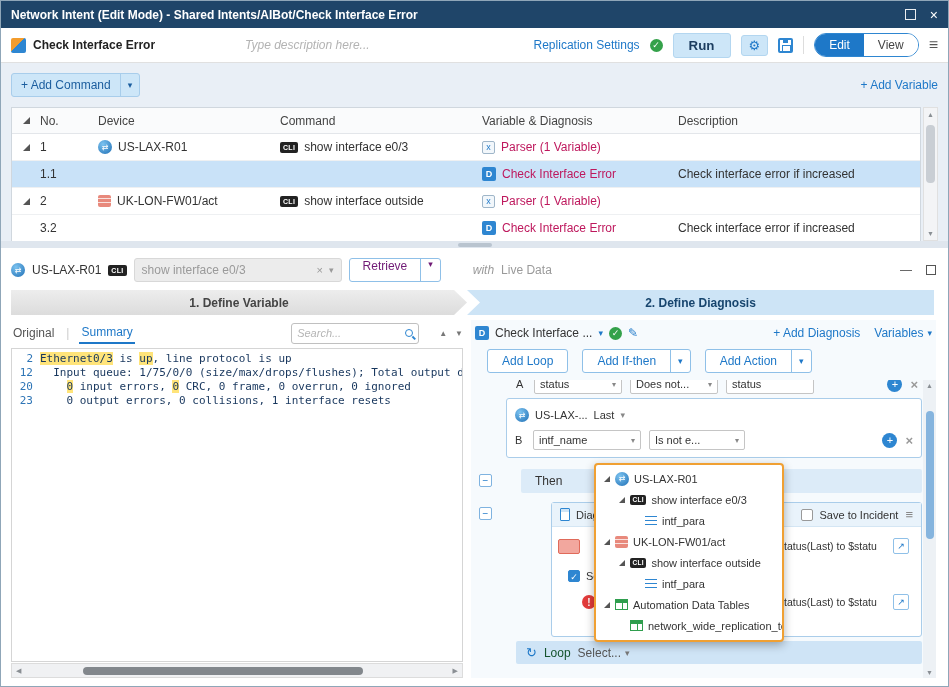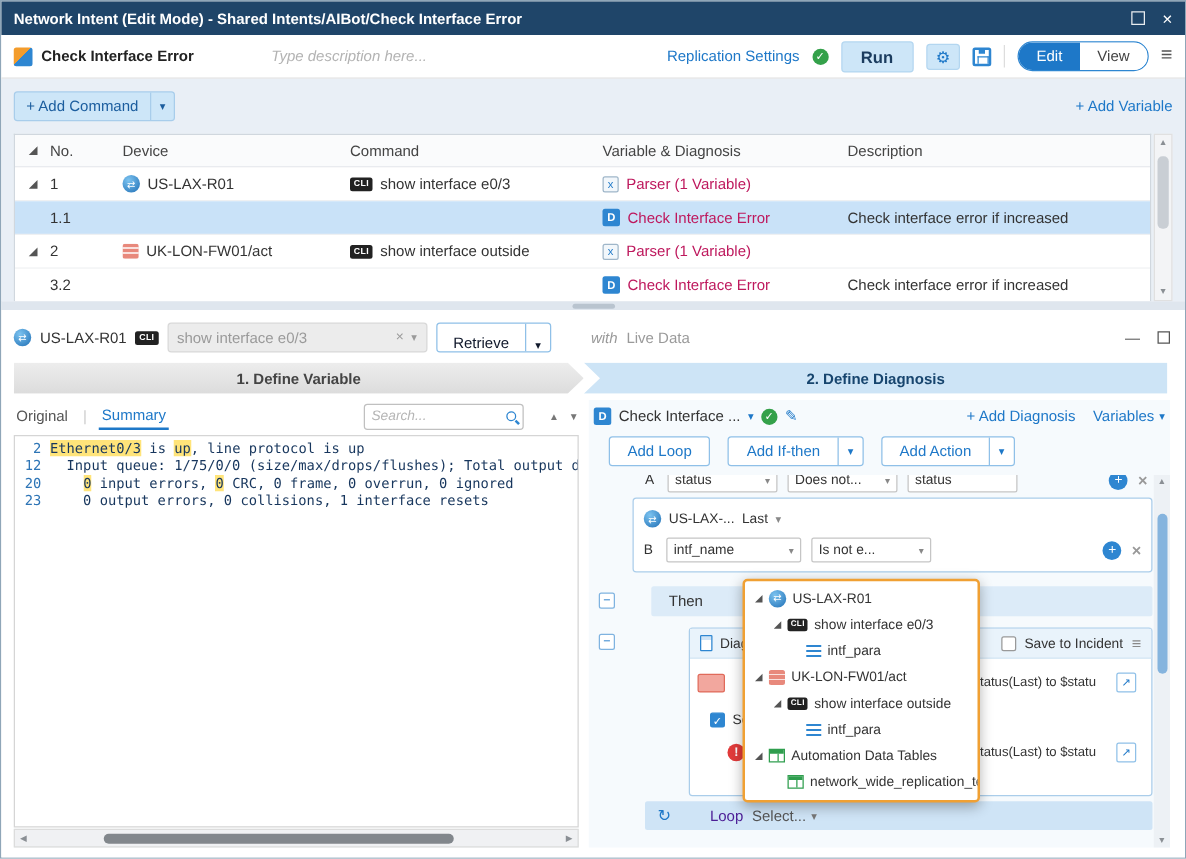--- a/index.html
+++ b/index.html
@@ -10,21 +10,21 @@
   .titlebar { position:absolute; top:0; left:0; right:0; height:27px; background:#1f4569; color:#fff; display:flex; align-items:center; padding:0 10px; }
   .titlebar .title { font-weight:bold; font-size:12px; }
   .tb-icons { margin-left:auto; display:flex; align-items:center; gap:14px; }
   .maxi { width:11px; height:11px; border:1px solid #fff; opacity:.9; }
   .tb-close { font-size:14px; line-height:1; cursor:default; }
 
   
   .toolbar { position:absolute; top:27px; left:0; right:0; height:35px; background:#fff; border-bottom:1px solid #e0e0e0; display:flex; align-items:center; padding:0 10px; }
   .intent-ic { width:15px; height:15px; border-radius:2px; background:linear-gradient(135deg,#f39c2c 46%,#2e86d1 46%); margin-right:7px; flex:0 0 auto; }
   .intent-name { font-weight:bold; color:#222; }
-  .desc-input { margin-left:62px; border:none; outline:none; width:200px; font-size:12px; font-family:"Liberation Sans",sans-serif; }
+  .desc-input { margin-left:90px; border:none; outline:none; width:200px; font-size:12px; font-family:"Liberation Sans",sans-serif; }
   .desc-input::placeholder { font-style:italic; color:#b3b3b3; }
   .tb-right { margin-left:auto; display:flex; align-items:center; gap:10px; }
   .rep-link { color:#1e78c8; }
   .check-green { width:13px; height:13px; border-radius:50%; background:#34a14a; color:#fff; font-size:9px; display:inline-flex; align-items:center; justify-content:center; }
   .btn-run { background:#cde6f8; border:1px solid #b3d6f0; border-radius:3px; padding:4px 15px; font-weight:bold; color:#1b3c5f; }
   .btn-gear { background:#cde6f8; border:1px solid #b3d6f0; border-radius:3px; padding:3px 7px; color:#1e78c8; font-size:13px; line-height:1; }
   .floppy { width:15px; height:15px; border:2px solid #2e86d1; border-radius:2px; position:relative; }
   .floppy:before { content:""; position:absolute; top:-1px; left:3px; width:5px; height:4px; background:#2e86d1; }
   .floppy:after { content:""; position:absolute; bottom:0; left:2px; width:7px; height:5px; border:1px solid #2e86d1; border-bottom:none; }
   .vdiv { width:1px; height:18px; background:#ddd; }
@@ -67,21 +67,21 @@
   
   .splitter { position:absolute; top:240px; left:0; right:0; height:7px; background:#dfe6ee; display:flex; align-items:center; justify-content:center; }
   .grip { width:34px; height:4px; background:#b9c4cf; border-radius:2px; }
 
   
   .detail { position:absolute; top:247px; left:0; right:0; bottom:0; background:#fff; }
   .device-bar { position:absolute; top:8px; left:10px; right:12px; height:28px; display:flex; align-items:center; gap:7px; }
   .combo { width:208px; height:24px; background:#ececec; border:1px solid #d8d8d8; border-radius:3px; color:#9a9a9a; display:flex; align-items:center; padding:0 7px; gap:6px; }
   .combo .cx { margin-left:auto; font-size:11px; }
   .combo .cc { font-size:9px; }
-  .retrieve { display:flex; align-items:flex-end; border:1px solid #8fc0e8; border-radius:3px; height:24px; background:#fff; color:#0f172a; }
+  .retrieve { display:flex; align-items:flex-start; border:1px solid #8fc0e8; border-radius:3px; height:24px; background:#fff; color:#701a75; }
   .retrieve .lbl { padding:0 13px; }
   .retrieve .sep { width:1px; height:100%; background:#8fc0e8; }
   .retrieve .car { padding:0 7px; font-size:9px; }
   .with-lbl { font-style:italic; color:#9a9a9a; margin-left:4px;padding-left:21px; }
   .src-lbl { color:#9a9a9a; }
   .win-mini { margin-left:auto; display:flex; gap:14px; color:#555; align-items:center; }
   .mini-box { width:10px; height:10px; border:1px solid #555; }
 
   .banners { position:absolute; top:42px; left:10px; right:14px; height:25px; display:flex; }
   .b1 { width:456px; background:linear-gradient(#ededed,#dcdcdc); clip-path:polygon(0 0, calc(100% - 13px) 0, 100% 50%, calc(100% - 13px) 100%, 0 100%); display:flex; align-items:center; justify-content:center; font-weight:bold; color:#444; }
@@ -141,21 +141,21 @@
   .db-right { margin-left:auto; display:flex; align-items:center; gap:7px; }
   .chk { width:12px; height:12px; border:1px solid #999; border-radius:2px; background:#fff; }
   .chk.on { background:#2e86d1; border-color:#2e86d1; color:#fff; font-size:9px; line-height:12px; text-align:center; }
   .db-row { position:absolute; left:0; right:0; height:22px; display:flex; align-items:center; }
   .swatch { position:absolute; left:6px; width:22px; height:15px; background:#f2a79e; border:1px solid #e06a5a; border-radius:2px; }
   .frag { position:absolute; left:232px; width:100px; font-size:10.5px; color:#333; white-space:nowrap; overflow:hidden; }
   .ext-ic { position:absolute; right:12px; width:16px; height:16px; border:1px solid #8fc0e8; border-radius:2px; color:#1e78c8; font-size:9px; display:flex; align-items:center; justify-content:center; background:#fff; }
   .warn-ic { position:absolute; left:30px; width:14px; height:14px; border-radius:50%; background:#e23b3b; color:#fff; font-size:10px; font-weight:bold; display:flex; align-items:center; justify-content:center; }
   .loop-bar { position:absolute; top:261px; left:45px; right:1px; height:23px; background:#cfe4f6; border-radius:2px; display:flex; align-items:center; gap:7px; padding:0 10px; }
   .loop-ic { color:#1e78c8; font-size:13px; }
-  .loop-lbl { color:#4c1d95;margin-left:24px; }
+  .loop-lbl { color:#14532d; }
   .loop-sel { color:#555; display:flex; align-items:center; gap:4px; }
   .diag-scroll { position:absolute; right:0; top:60px; bottom:0; width:13px; background:#edf1f5; display:flex; flex-direction:column; align-items:center; }
   .diag-scroll .arr { font-size:7px; color:#8a8f94; padding:2px 0; }
   .dthumb { width:8px; height:128px; background:#85b4de; border-radius:4px; margin-top:20px; }
   .diag-scroll .arr.dn { margin-top:auto; }
 
   
   .tree-popup { position:absolute; top:83px; left:123px; width:190px; height:179px; background:#fff; border:2px solid #f0a033; border-radius:4px; box-shadow:0 3px 10px rgba(0,0,0,.3); padding:3px 0; overflow:hidden; z-index:10; }
   .tree-item { height:21px; display:flex; align-items:center; gap:5px; font-size:11px; color:#333; white-space:nowrap; }
   .tri-exp { width:0; height:0; border-bottom:6px solid #555; border-left:6px solid transparent; flex:0 0 auto; }

